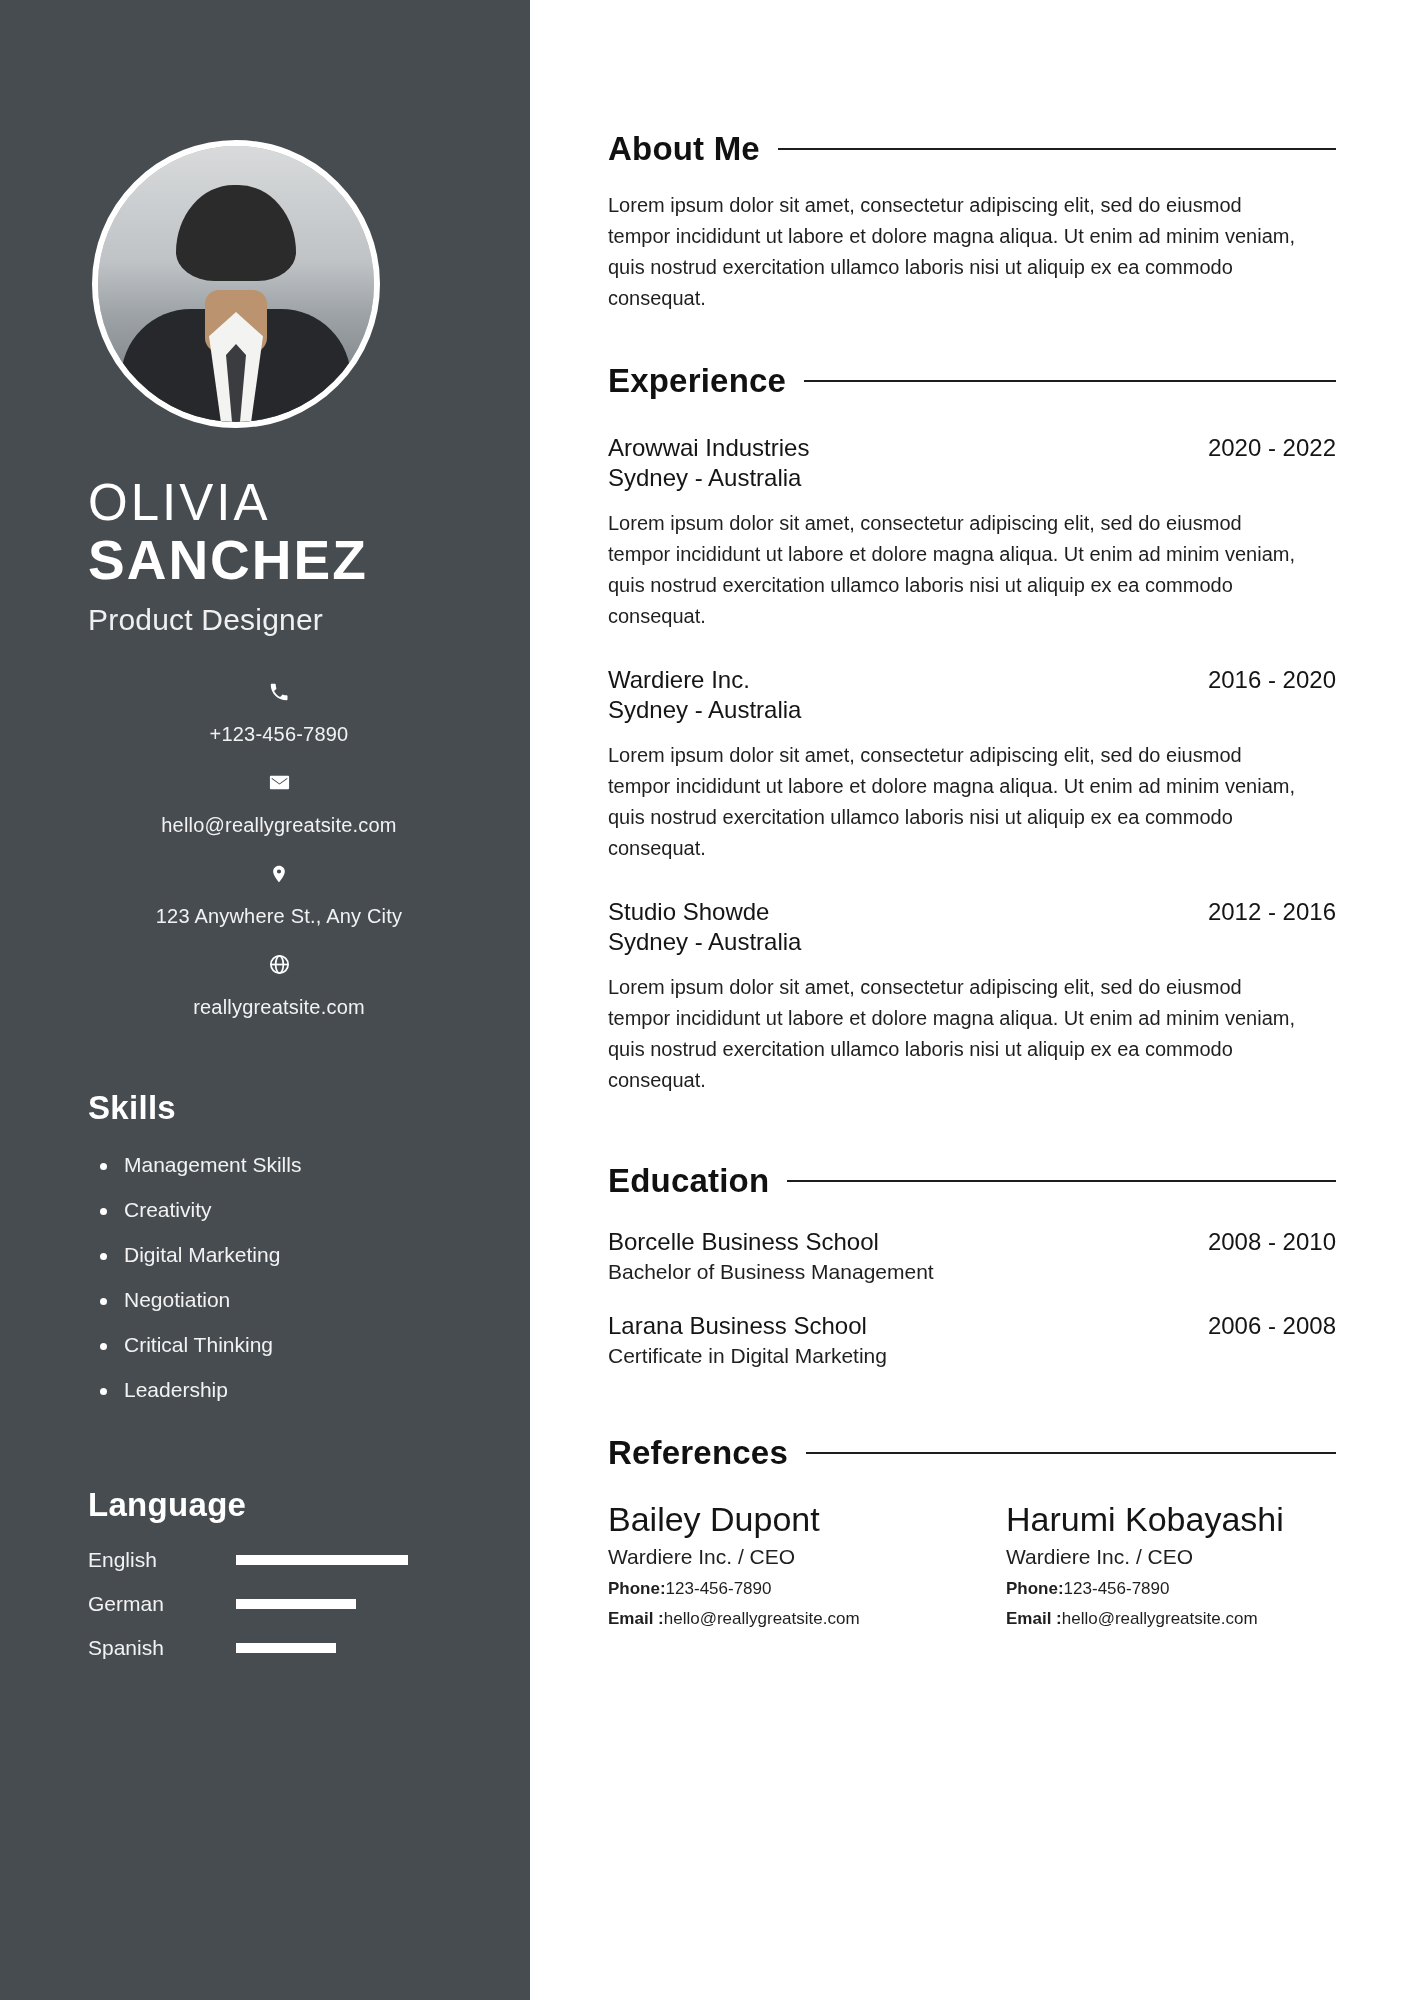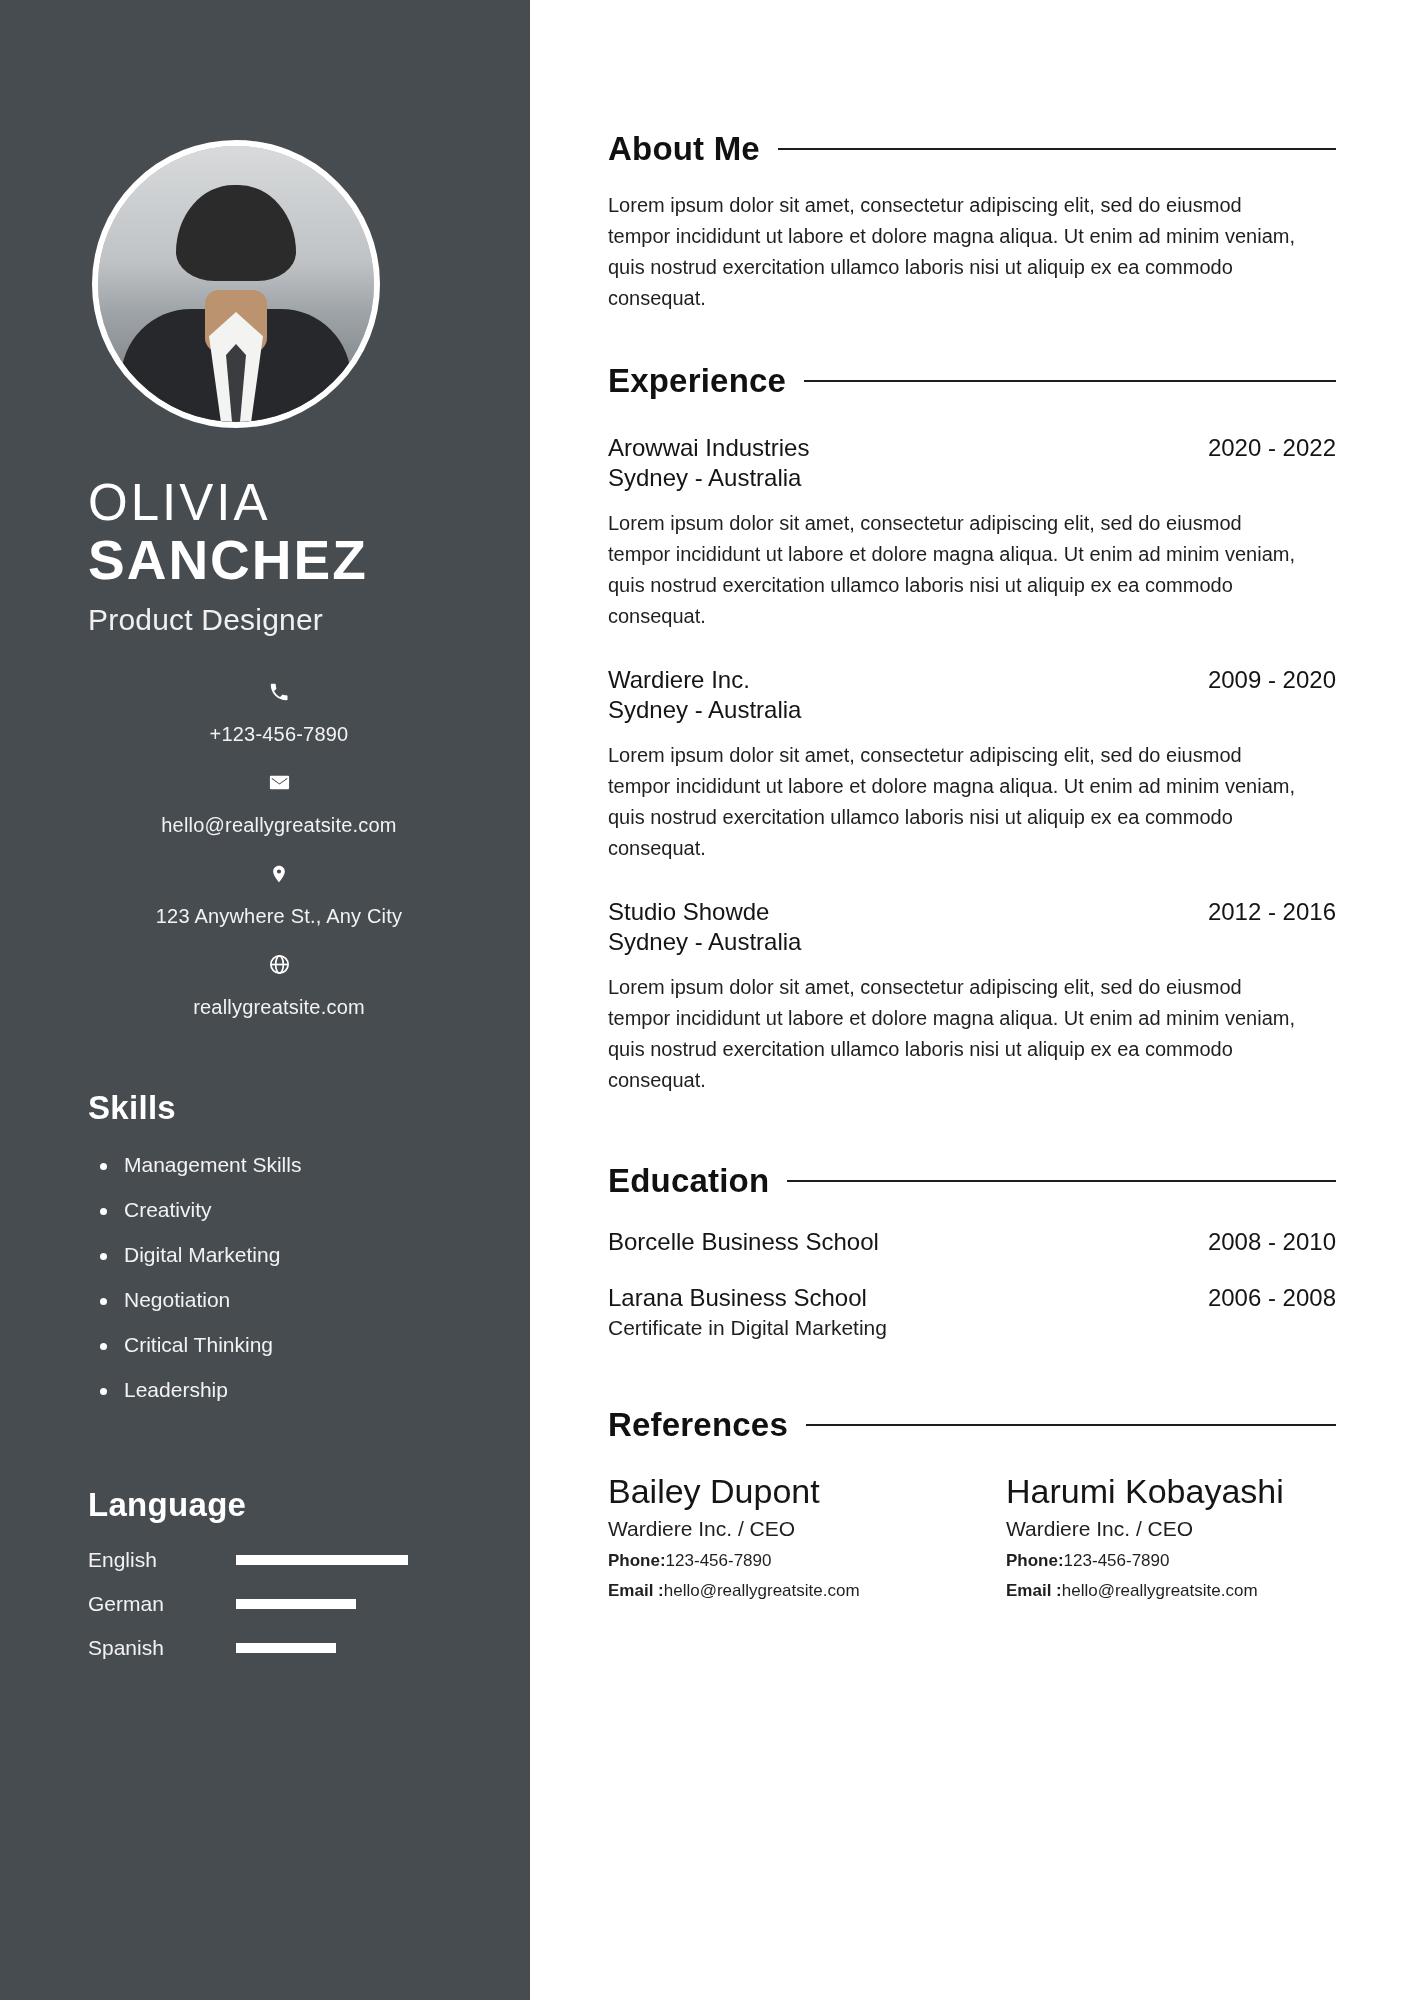--- a/index.html
+++ b/index.html
@@ -417,21 +417,21 @@
           <span class="job-company">Arowwai Industries</span>
           <span class="job-years">2020 - 2022</span>
         </div>
         <div class="job-loc">Sydney - Australia</div>
         <p class="job-desc">Lorem ipsum dolor sit amet, consectetur adipiscing elit, sed do eiusmod tempor incididunt ut labore et dolore magna aliqua. Ut enim ad minim veniam, quis nostrud exercitation ullamco laboris nisi ut aliquip ex ea commodo consequat.</p>
       </div>
 
       <div class="job">
         <div class="job-row">
           <span class="job-company">Wardiere Inc.</span>
-          <span class="job-years">2009 - 2020</span>
+          <span class="job-years">2016 - 2020</span>
         </div>
         <div class="job-loc">Sydney - Australia</div>
         <p class="job-desc">Lorem ipsum dolor sit amet, consectetur adipiscing elit, sed do eiusmod tempor incididunt ut labore et dolore magna aliqua. Ut enim ad minim veniam, quis nostrud exercitation ullamco laboris nisi ut aliquip ex ea commodo consequat.</p>
       </div>
 
       <div class="job">
         <div class="job-row">
           <span class="job-company">Studio Showde</span>
           <span class="job-years">2012 - 2016</span>
         </div>
@@ -444,20 +444,21 @@
       <div class="sec-head">
         <span class="sec-title">Education</span>
         <span class="sec-rule"></span>
       </div>
 
       <div class="edu-item">
         <div class="edu-row">
           <span class="edu-school">Borcelle Business School</span>
           <span class="edu-years">2008 - 2010</span>
         </div>
+        <div class="edu-degree">Bachelor of Business Management</div>
       </div>
 
       <div class="edu-item">
         <div class="edu-row">
           <span class="edu-school">Larana Business School</span>
           <span class="edu-years">2006 - 2008</span>
         </div>
         <div class="edu-degree">Certificate in Digital Marketing</div>
       </div>
     </section>

